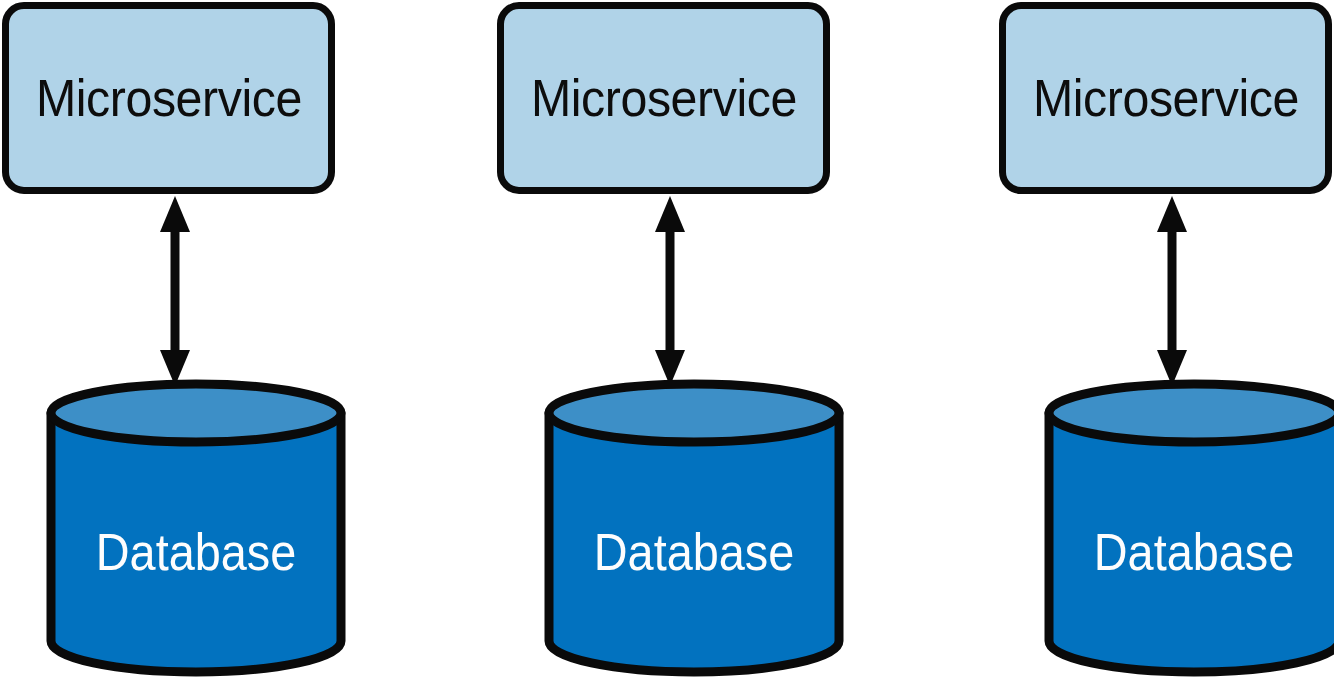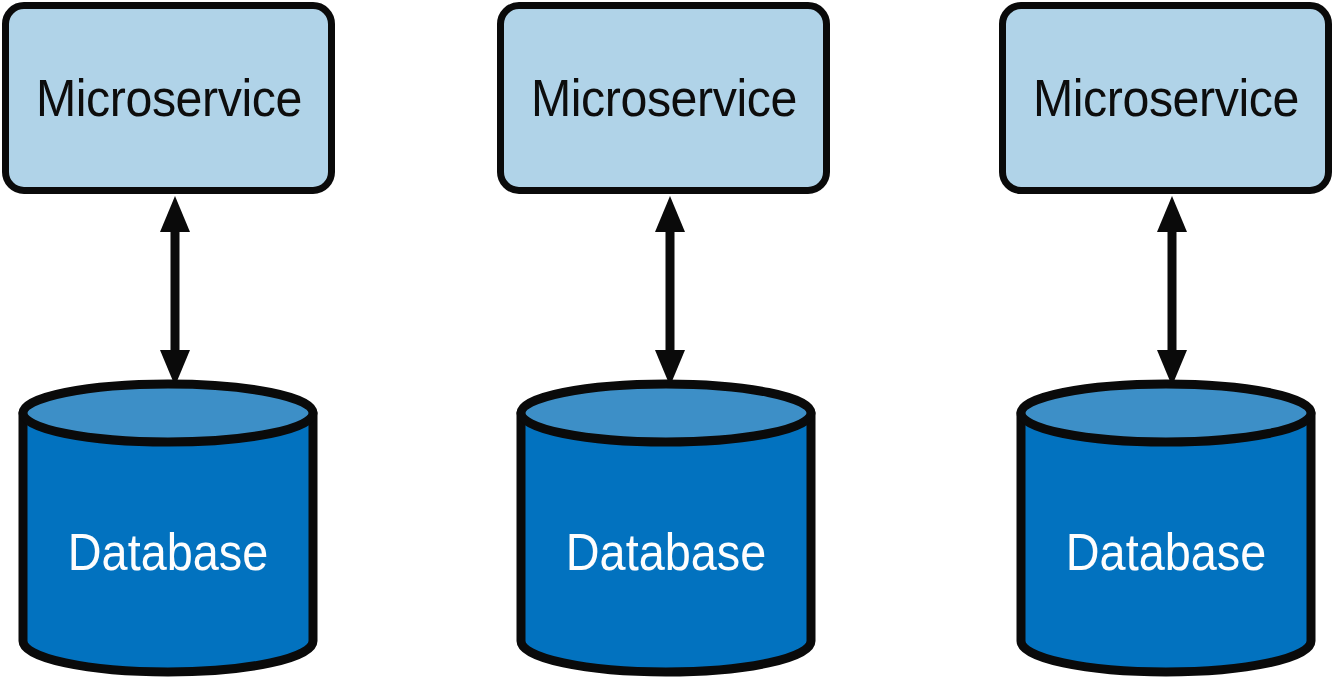--- a/index.html
+++ b/index.html
@@ -54,20 +54,21 @@
     position: absolute;
   }
   .arrow-wrap svg {
     display: block;
     overflow: visible;
   }
 
   
   .db-wrap {
     position: absolute;
+    margin-left: 28px;
   }
   .db-wrap svg {
     display: block;
     overflow: visible;
   }
   .db-label {
     position: absolute;
     left: 0;
     width: 100%;
     text-align: center;

